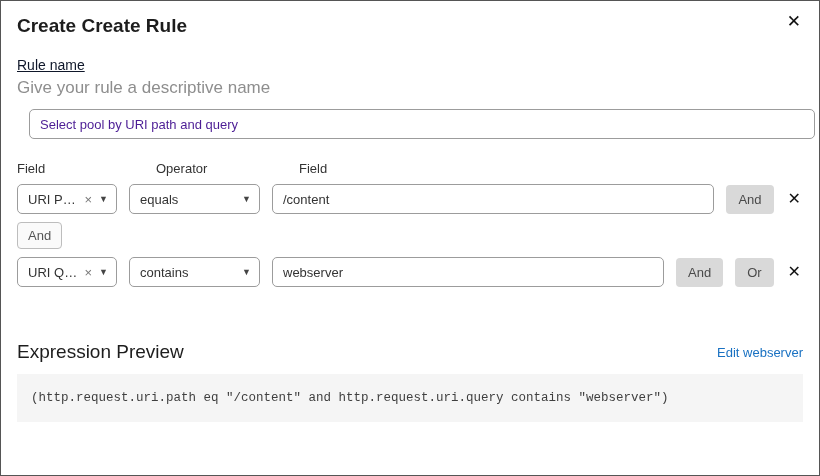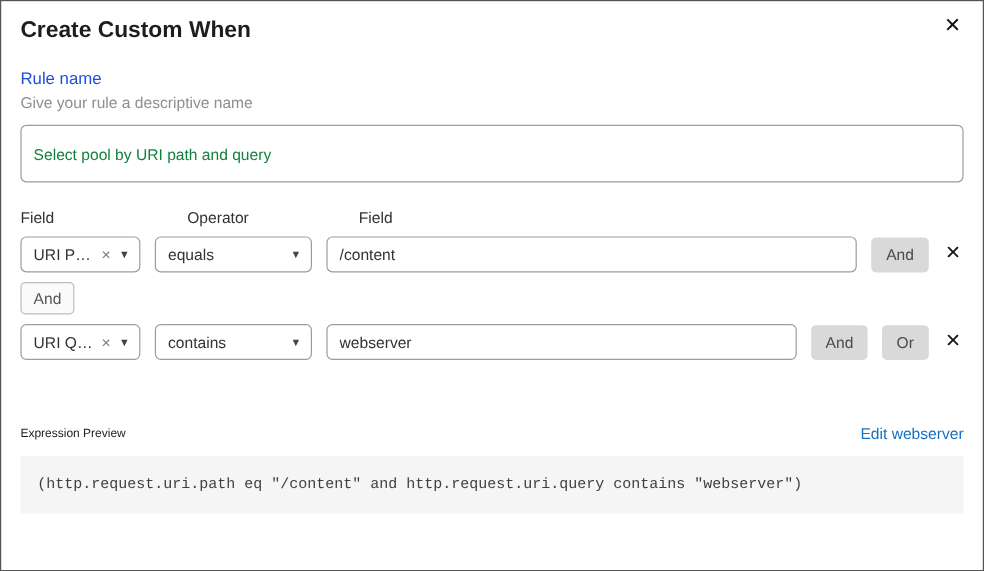--- a/index.html
+++ b/index.html
@@ -29,39 +29,41 @@
     font-size: 17px;
     font-weight: bold;
     color: #111;
     cursor: pointer;
     line-height: 1;
     padding: 4px;
   }
   .section-rule-name { margin-top: 20px; }
   .field-label {
     font-size: 14px;
-    color: #1d4ed8;
+    color: #0f172a;
+    text-decoration: underline;
   }
   .field-hint {
-    font-size: 13px;
+    font-size: 17px;
     color: #8e8e8e;
     margin-top: 5px;
   }
   .text-input {
     margin-top: 11px;
     width: 100%;
-    height: 48px;
+    height: 30px;
     border: 1px solid #9c9c9c;
     border-radius: 5px;
     padding: 0 10px;
     font-size: 13px;
-    color: #15803d;
+    color: #4c1d95;
     font-family: "Liberation Sans", sans-serif;
     background: #fff;
     outline: none;
+    margin-left: 12px;
   }
   .match-heading {
     margin-top: 42px;
     font-size: 15px;
     font-weight: bold;
     color: #1d1d1d;
   }
   .columns-row {
     display: flex;
     gap: 12px;
@@ -153,21 +155,21 @@
     cursor: pointer;
   }
   .row2 { margin-top: 8px; }
   .expression-header {
     margin-top: 54px;
     display: flex;
     justify-content: space-between;
     align-items: center;
   }
   .expression-label {
-    font-size: 10px;
+    font-size: 19px;
     color: #1d1d1d;
   }
   .edit-expression-link {
     font-size: 13px;
     color: #1971c2;
     text-decoration: none;
     cursor: pointer;
   }
   .code-block {
     margin-top: 11px;
@@ -178,21 +180,21 @@
     color: #3f3f3f;
     white-space: nowrap;
     overflow: hidden;
   }
 </style>
 </head>
 <body>
 
 <div class="dialog">
 
-  <div class="dialog-title">Create Custom When</div>
+  <div class="dialog-title">Create Create Rule</div>
   <div class="close-icon">✕</div>
 
   <div class="section-rule-name">
     <div class="field-label">Rule name</div>
     <div class="field-hint">Give your rule a descriptive name</div>
     <input class="text-input" type="text" value="Select pool by URI path and query" style="">
   </div>
 
 
   <div class="columns-row">

